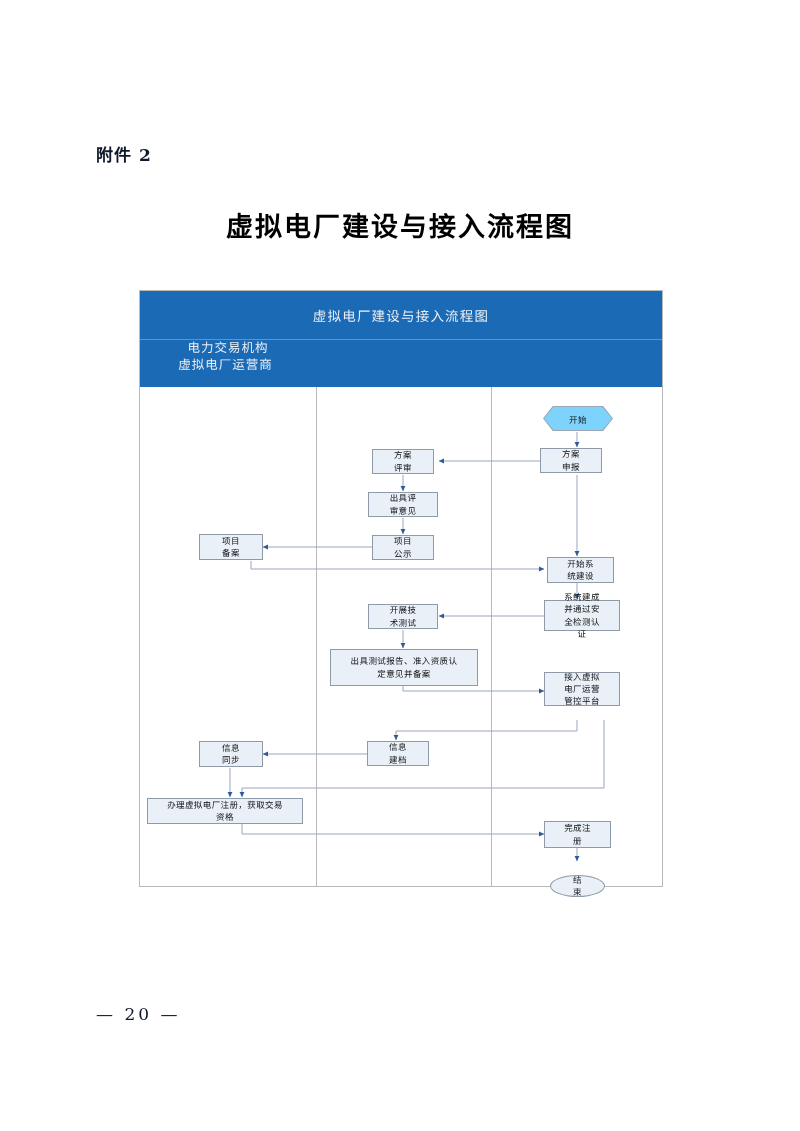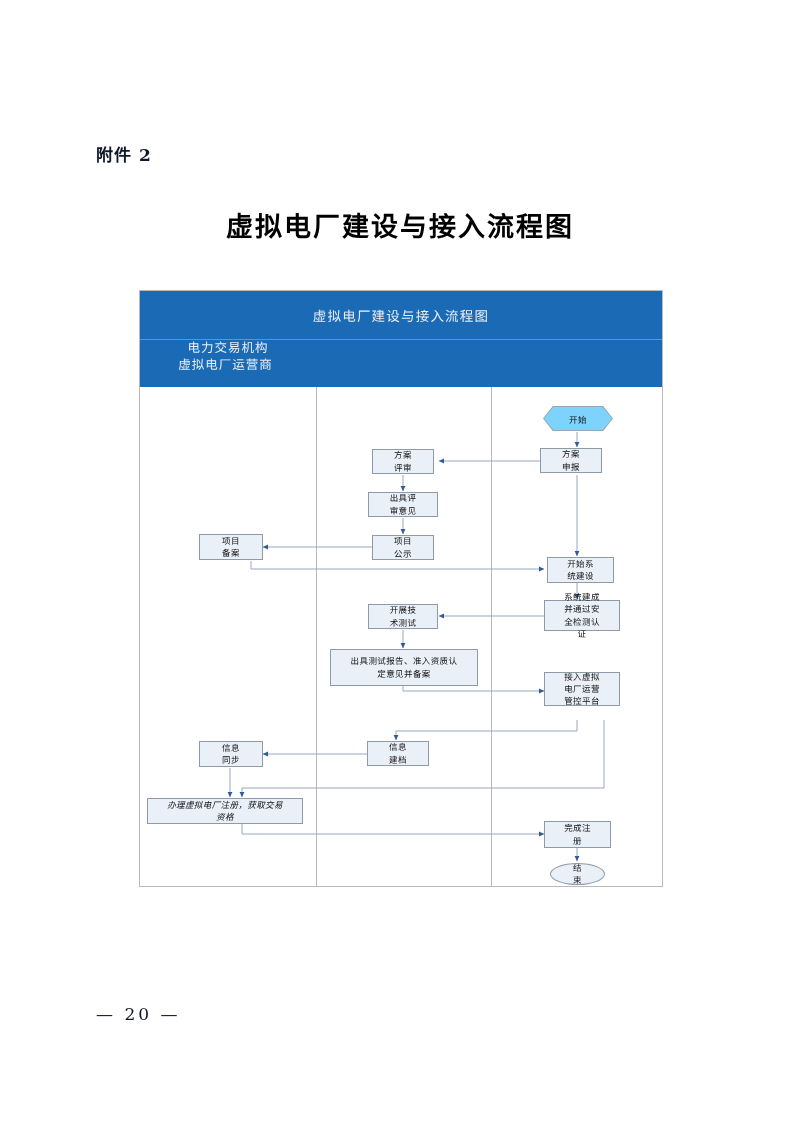--- a/index.html
+++ b/index.html
@@ -210,21 +210,21 @@
     </div>
 
     <div class="node" style="left:404px;top:381px;width:76px;height:34px;">
       <span>接入虚拟电厂运营管控平台</span>
     </div>
 
     <div class="node" style="left:404px;top:530px;width:67px;height:27px;">
       <span>完成注册</span>
     </div>
 
-    <div class="node ell" style="left:410px;top:572px;width:55px;height:22px;justify-content:center;">
+    <div class="node ell" style="left:410px;top:584px;width:55px;height:22px;justify-content:center;">
       <span>结束</span>
     </div>
 
     <div class="node" style="left:232px;top:158px;width:62px;height:25px;">
       <span>方案评审</span>
     </div>
 
     <div class="node" style="left:228px;top:201px;width:70px;height:25px;">
       <span>出具评审意见</span>
     </div>
@@ -246,21 +246,21 @@
     </div>
 
     <div class="node" style="left:59px;top:243px;width:64px;height:26px;">
       <span>项目备案</span>
     </div>
 
     <div class="node" style="left:59px;top:450px;width:64px;height:26px;">
       <span>信息同步</span>
     </div>
 
-    <div class="node" style="left:7px;top:507px;width:156px;height:26px;font-style:italic;">
+    <div class="node" style="left:7px;top:507px;width:156px;height:26px;">
       <span>办理虚拟电厂注册，获取交易资格</span>
     </div>
 
   </div>
 
   <div class="page-num">—  20  —</div>
 
 </div>
 
 </body></html>

